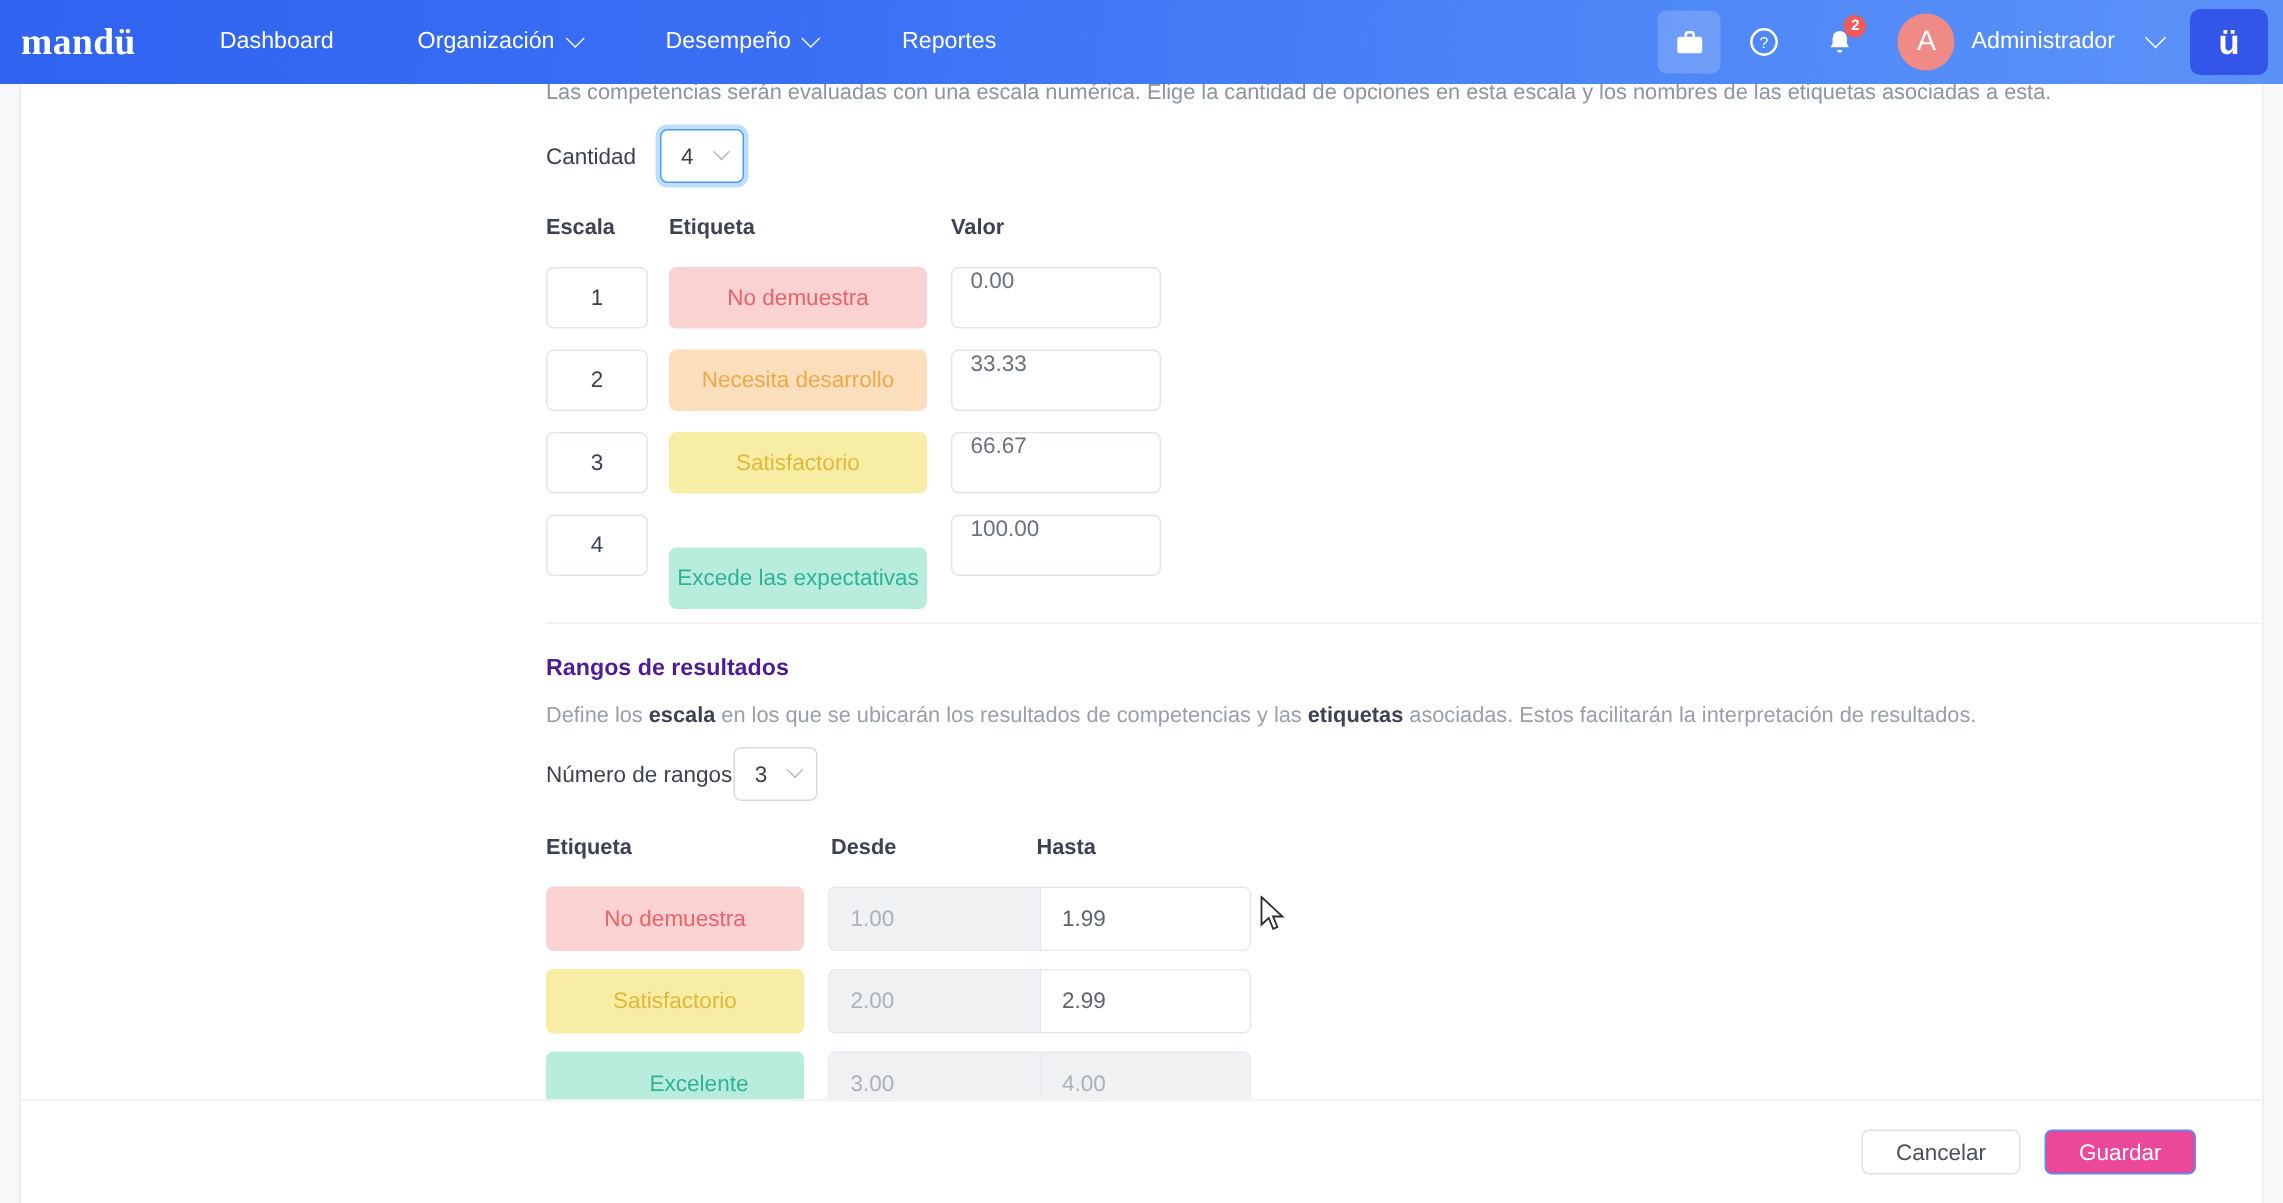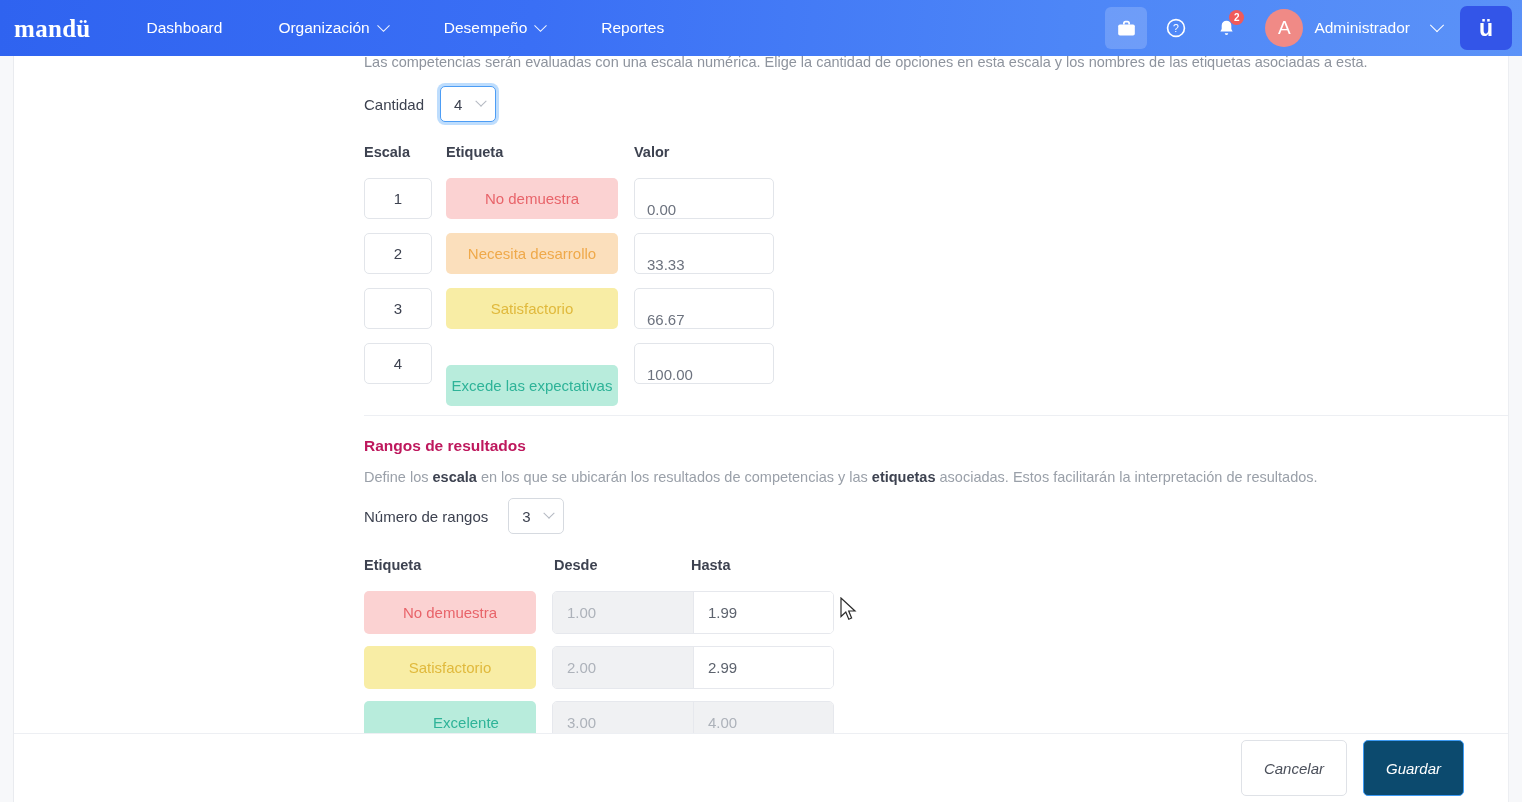--- a/index.html
+++ b/index.html
@@ -157,51 +157,51 @@
   .chip {
     width: 172px; height: 41px; margin-left: 14px;
     border-radius: 5px;
     display: flex; align-items: center; justify-content: center;
     font-size: 15px;
     overflow: hidden; white-space: nowrap;
     cursor: text;
   }
   .valor-wrap {
     margin-left: 16px;
-    display: flex; align-items: flex-end;
+    display: flex; align-items: flex-start;
     height: 41px; width: 140px;
     border: 1px solid #e2e5ea; border-radius: 5px; background: #fff;
     overflow: hidden;
   }
   .valor-input {
     flex: 1; border: none; outline: none; background: transparent;
     padding: 0 12px; font-size: 15px; color: #6c727e;
     font-family: "Liberation Sans", sans-serif;
   }
 
   
   .divider {
     position: absolute; left: 350px; top: 359px;
     width: 1146px; height: 1px; background: #edeff3;
   }
 
   
   .rangos-title {
     position: absolute; left: 350px; top: 381px;
-    font-size: 15.5px; font-weight: 700; color: #be185d;
+    font-size: 15.5px; font-weight: 700; color: #4c1d95;
   }
   .rangos-desc {
     position: absolute; left: 350px; top: 411px;
     font-size: 14.5px; color: #9aa0a9; line-height: 20px;
     white-space: nowrap;
   }
   .rangos-desc b { color: #3d4250; font-weight: 700; }
   .rangos-count-row {
     position: absolute; left: 350px; top: 442px;
-    display: flex; align-items: center; gap: 20px;
+    display: flex; align-items: center; gap: 1px;
   }
 
   .range-head {
     position: absolute; left: 350px; top: 501px;
     font-size: 14.5px; font-weight: 700; color: #3d4250;
   }
   .rcol-et { position: absolute; left: 0; }
   .rcol-de { position: absolute; left: 190px; }
   .rcol-ha { position: absolute; left: 327px; }
 
@@ -227,28 +227,27 @@
 
   
   .footer {
     position: absolute; left: 0; bottom: 0;
     width: 1494px; height: 69px;
     border-top: 1px solid #edeff3; background: #fff;
     display: flex; align-items: center; justify-content: flex-end;
     padding-right: 44px; gap: 16px;
   }
   .btn {
-    height: 56px; padding: 0 22px; border-radius: 5px;
+    height: 30px; padding: 0 22px; border-radius: 5px;
     font-size: 15px; cursor: pointer;
     display: flex; align-items: center; justify-content: center;
     font-family: "Liberation Sans", sans-serif;
-    font-style: italic;
   }
   .btn-cancel { background: #fff; border: 1px solid #dfe2e7; color: #4a4f5a; }
-  .btn-save { background: #0c4a6e; border: 1px solid #3d9bf5; color: #fff; }
+  .btn-save { background: #ec4899; border: 1px solid #3d9bf5; color: #fff; }
 
   
   .cursor { position: absolute; left: 840px; top: 597px; z-index: 40; pointer-events: none; }
 </style>
 </head>
 <body>
 
 <div class="navbar">
   <div class="brand">mandü</div>
   <div class="nav-links">

